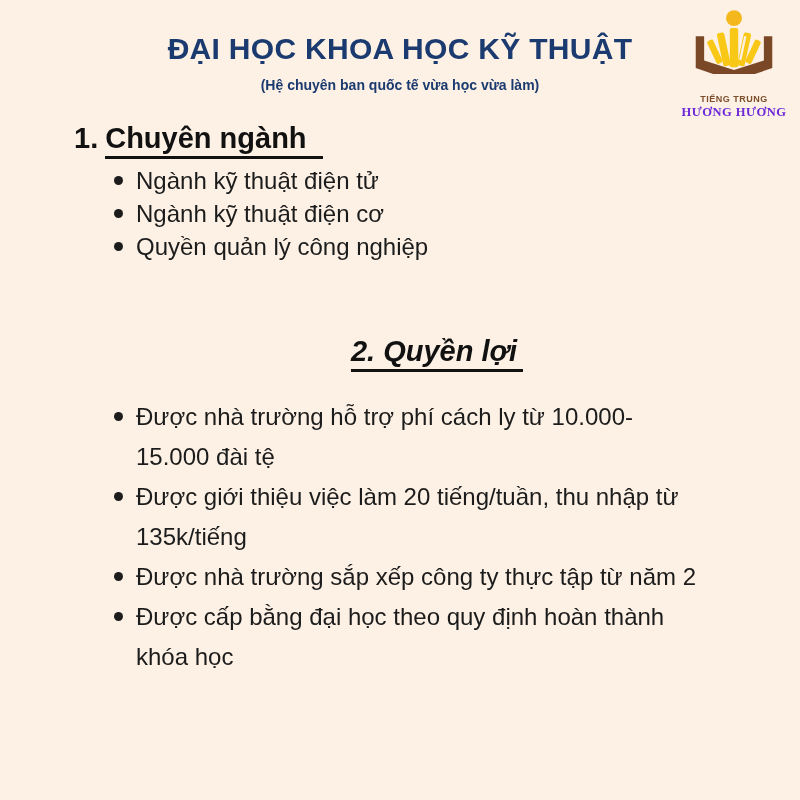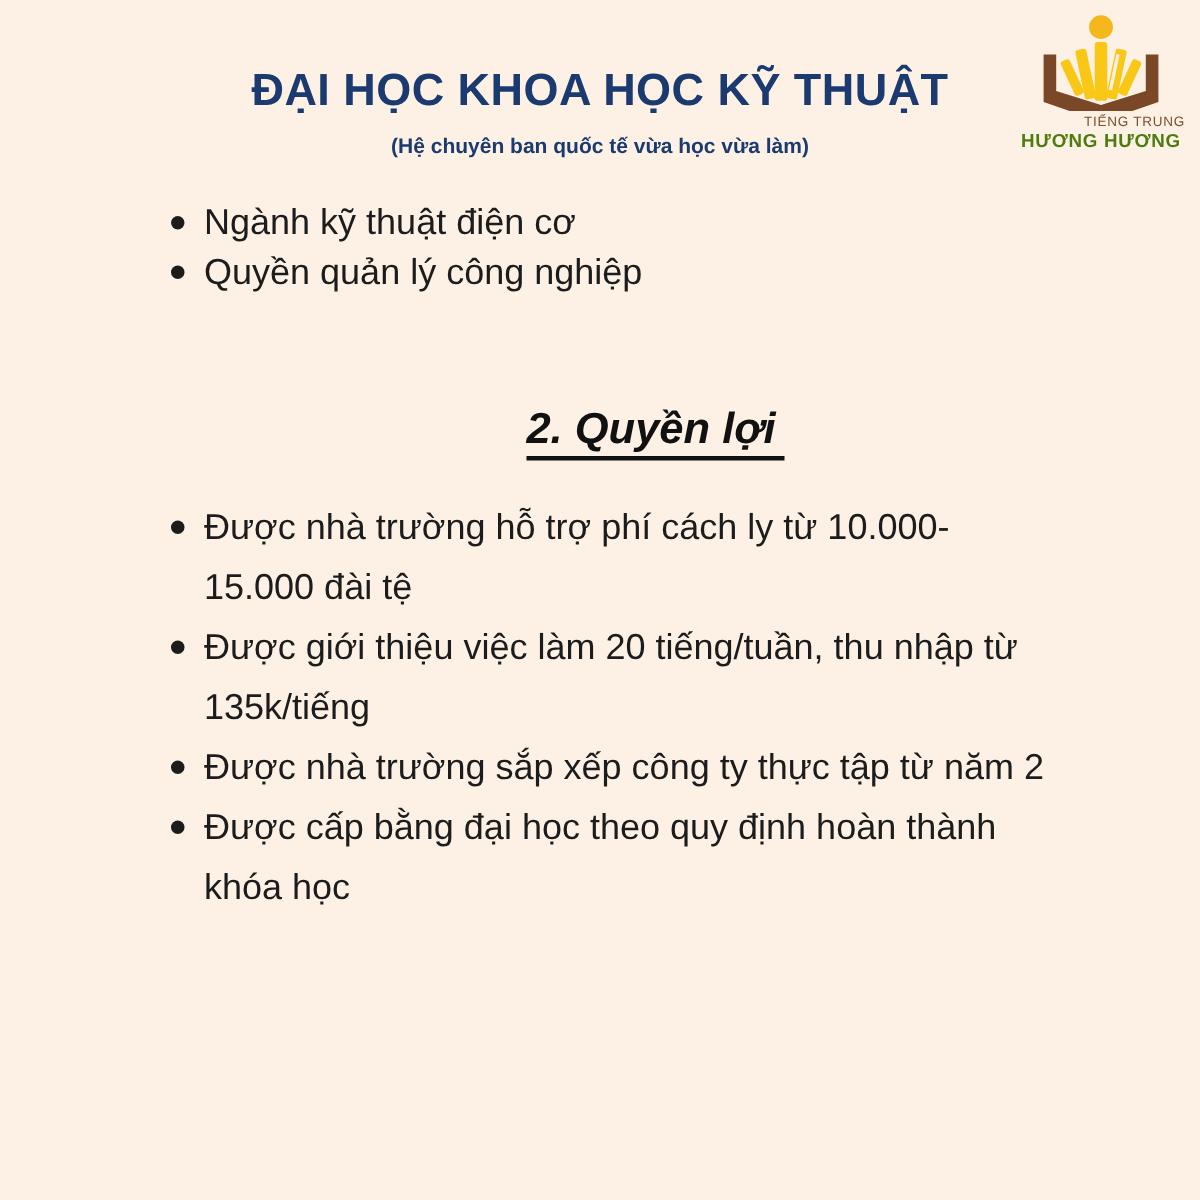--- a/index.html
+++ b/index.html
@@ -10,21 +10,21 @@
   }
   .page {
     position: relative;
     width: 800px;
     height: 800px;
     background: #FCF1E4;
     overflow: hidden;
   }
 
   
-  .header { padding-top: 42px; text-align: center; }
+  .header { padding-top: 30px; text-align: center; }
   .title-line {
     font-size: 30px;
     font-weight: 700;
     line-height: 38px;
     color: #1B3A6F;
     letter-spacing: 0.3px;
   }
   .subtitle {
     font-size: 14px;
     font-weight: 700;
@@ -37,32 +37,32 @@
   .logo {
     position: absolute;
     top: 8px;
     right: 10px;
     width: 112px;
     text-align: center;
   }
   .logo svg { display: block; margin: 0 auto; }
   .logo-line1 {
     font-size: 9px;
-    font-weight: 400;
+    font-weight: 700;
     color: #7D4E2C;
     letter-spacing: 0.5px;
-    margin-top: 2px;
-    text-align: right;
+    margin-top: 20px;
   }
   .logo-line2 {
     font-size: 12.5px;
     font-weight: 700;
-    color: #4d7c0f;
+    color: #6d28d9;
     letter-spacing: 0.5px;
     margin-top: 1px;
+    font-family: Liberation Serif, serif;
   }
 
   
   .section { margin-left: 74px; }
   .section-1 { margin-top: 20px; }
   .section-2 { margin-top: 70px; }
 
   .section-heading {
     font-size: 29px;
     font-weight: 700;
@@ -135,21 +135,25 @@
     <div class="logo-line1">TIẾNG TRUNG</div>
     <div class="logo-line2">HƯƠNG HƯƠNG</div>
   </div>
 
   <div class="header">
     <div class="title-line">ĐẠI HỌC KHOA HỌC KỸ THUẬT</div>
     <div class="subtitle">(Hệ chuyên ban quốc tế vừa học vừa làm)</div>
   </div>
 
   <div class="section section-1">
+    <div class="section-heading">
+      <span class="num">1.</span><span class="underlined">Chuyên ngành</span>
+    </div>
     <ul class="bullet-list">
+      <li><span>Ngành kỹ thuật điện tử</span></li>
       <li><span>Ngành kỹ thuật điện cơ</span></li>
       <li><span>Quyền quản lý công nghiệp</span></li>
     </ul>
   </div>
 
   <div class="section section-2">
     <div class="section-heading">
       <span class="underlined"><span>2.</span> <span>Quyền lợi</span></span>
     </div>
     <ul class="bullet-list">

